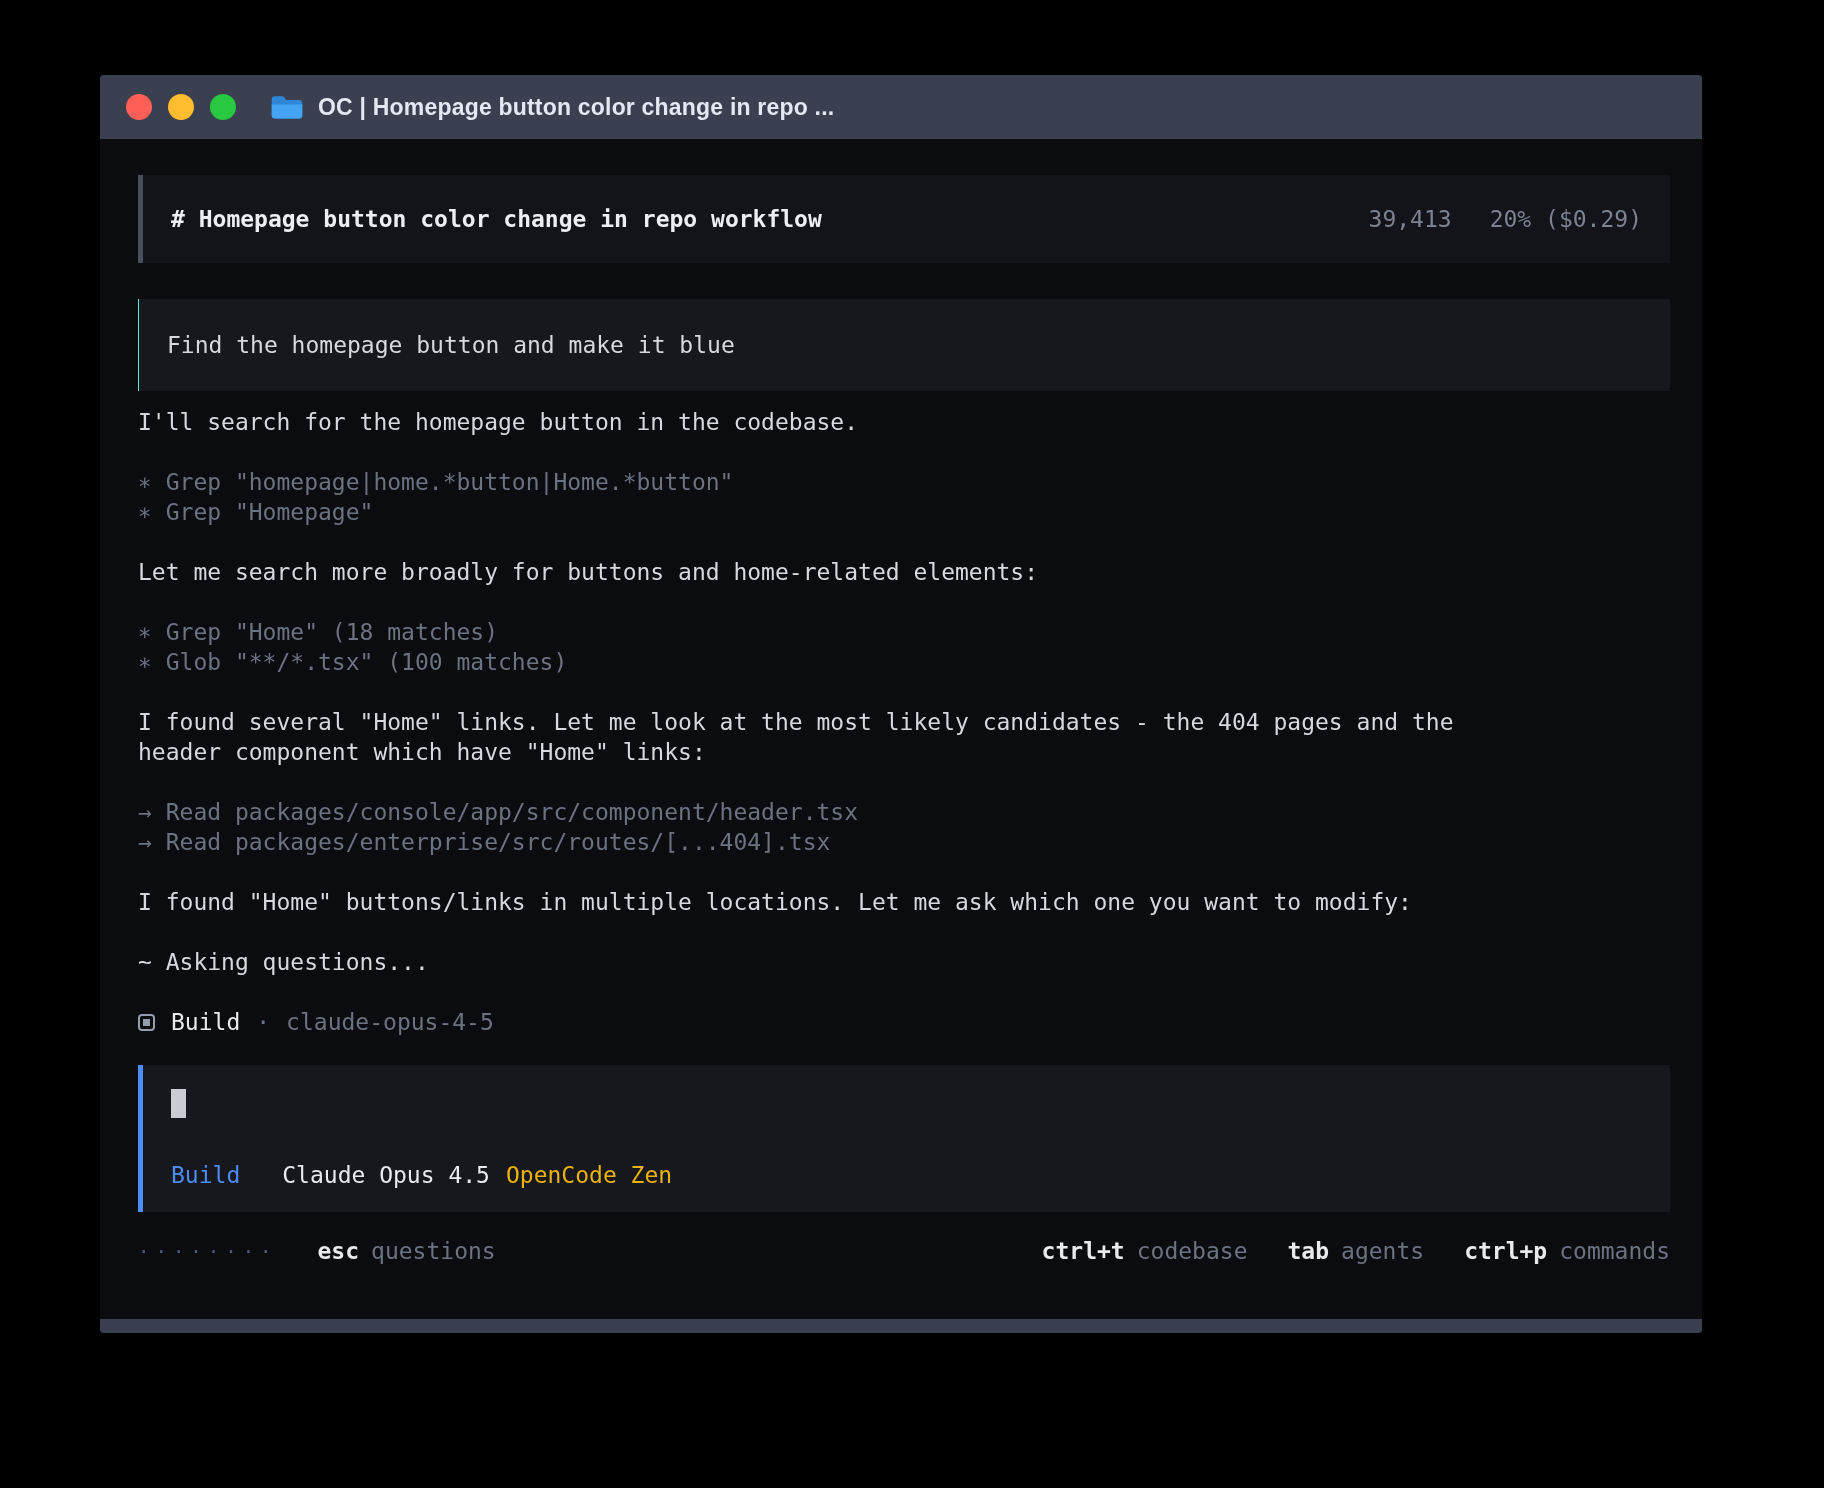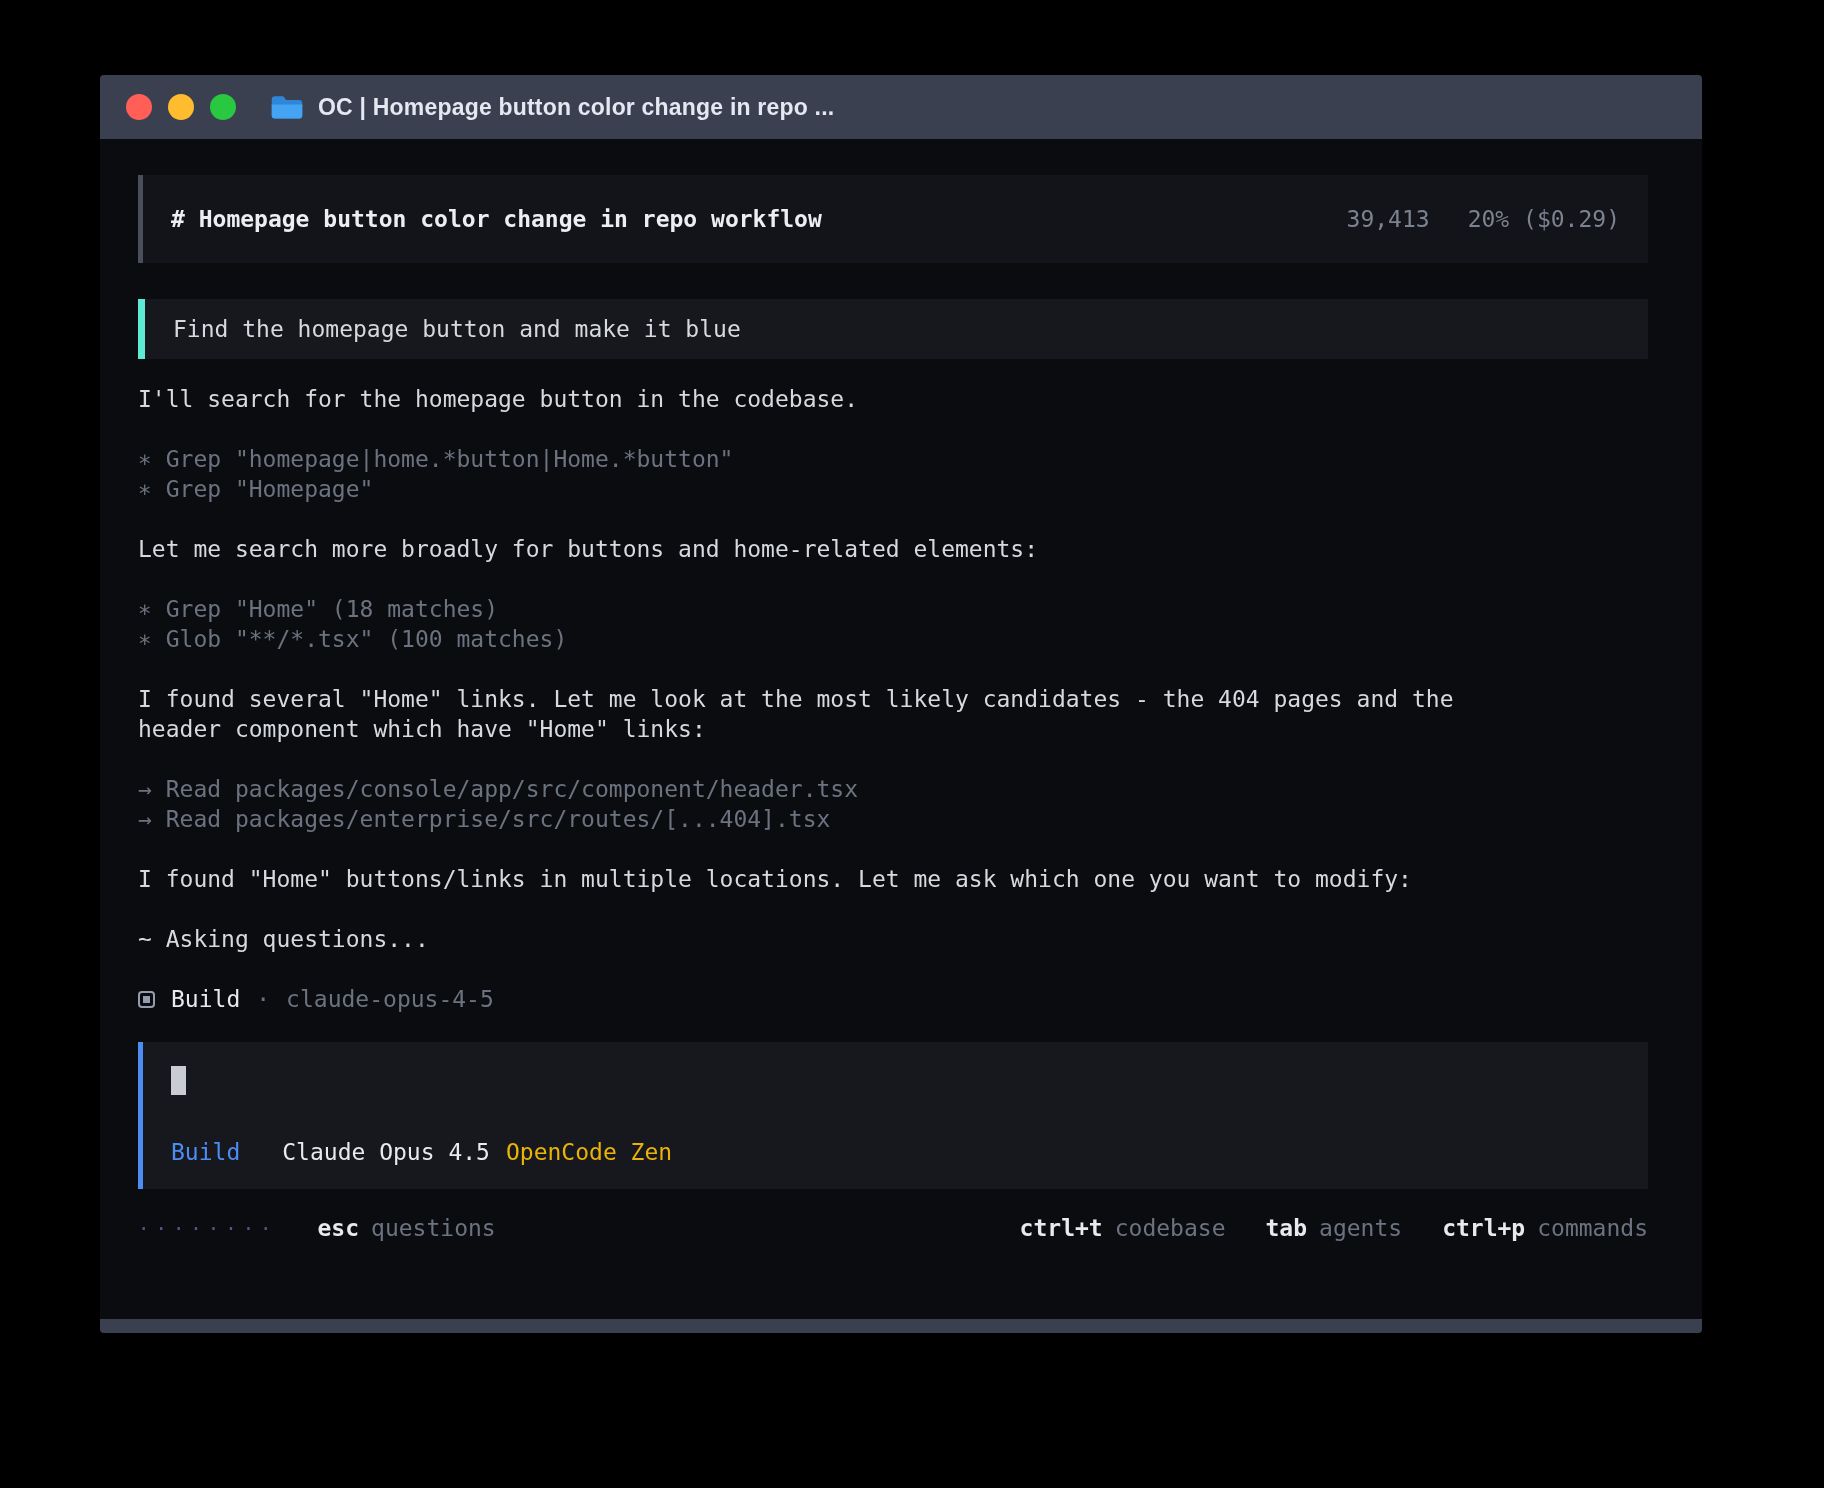--- a/index.html
+++ b/index.html
@@ -25,35 +25,35 @@
   .title-group { display: flex; align-items: center; gap: 14px; margin-left: 34px; }
   .folder-icon { width: 34px; height: 28px; display: inline-flex; }
   .win-title {
     font-family: "Liberation Sans", "DejaVu Sans", sans-serif;
     font-weight: bold; font-size: 23px; color: #e4e8f2; letter-spacing: 0.2px;
     white-space: nowrap;
   }
 
   
   .terminal {
-    flex: 1; overflow: hidden; padding: 36px 54px 0 38px;
+    flex: 1; overflow: hidden; padding: 36px 32px 0 38px;
     font-size: 23px; line-height: 30px; color: #d6d9de;
   }
 
   .header-block {
     height: 88px; background: #131419; border-left: 5px solid #4a4f5c;
     display: flex; align-items: center; justify-content: space-between;
     padding: 0 28px; margin-bottom: 36px;
   }
   .header-title { font-weight: bold; color: #eceef2; white-space: nowrap; }
   .header-stats { display: flex; gap: 38px; color: #7b8290; white-space: nowrap; }
 
   .user-block {
-    height: 60px; background: #17181d; border-left: 7px solid #5eead4;
-    display: flex; align-items: center; padding: 0 28px; margin-bottom: 25px;
+    height: 92px; background: #17181d; border-left: 1px solid #5eead4;
+    display: flex; align-items: center; padding: 0 28px; margin-bottom: 16px;
   }
 
   .block { margin-bottom: 30px; }
   .para { color: #d6d9de; white-space: nowrap; }
   .tool-line { color: #6c7380; white-space: nowrap; }
   .status-line { color: #d6d9de; white-space: nowrap; }
 
   .agent-line { display: flex; align-items: center; gap: 16px; margin-bottom: 28px; }
   .agent-icon {
     width: 17px; height: 17px; border: 2px solid #949cae; border-radius: 4px;

